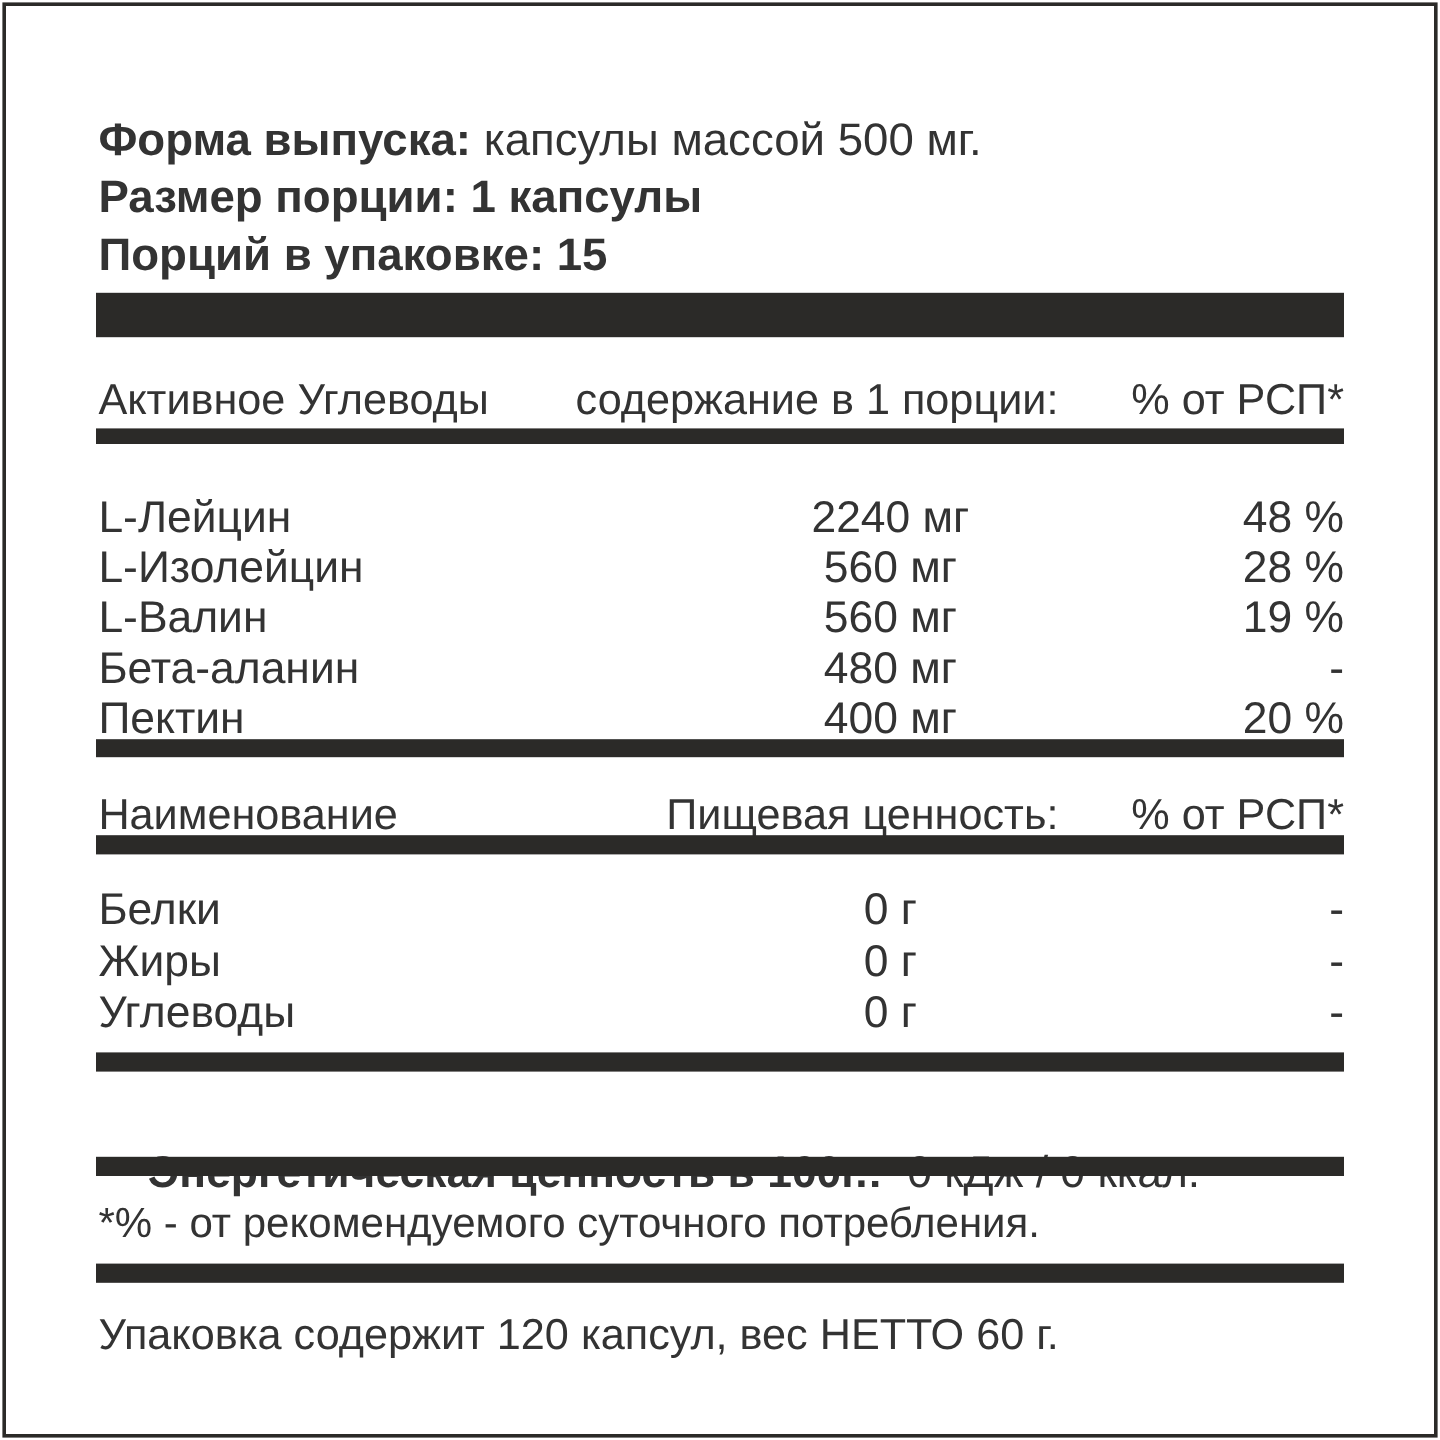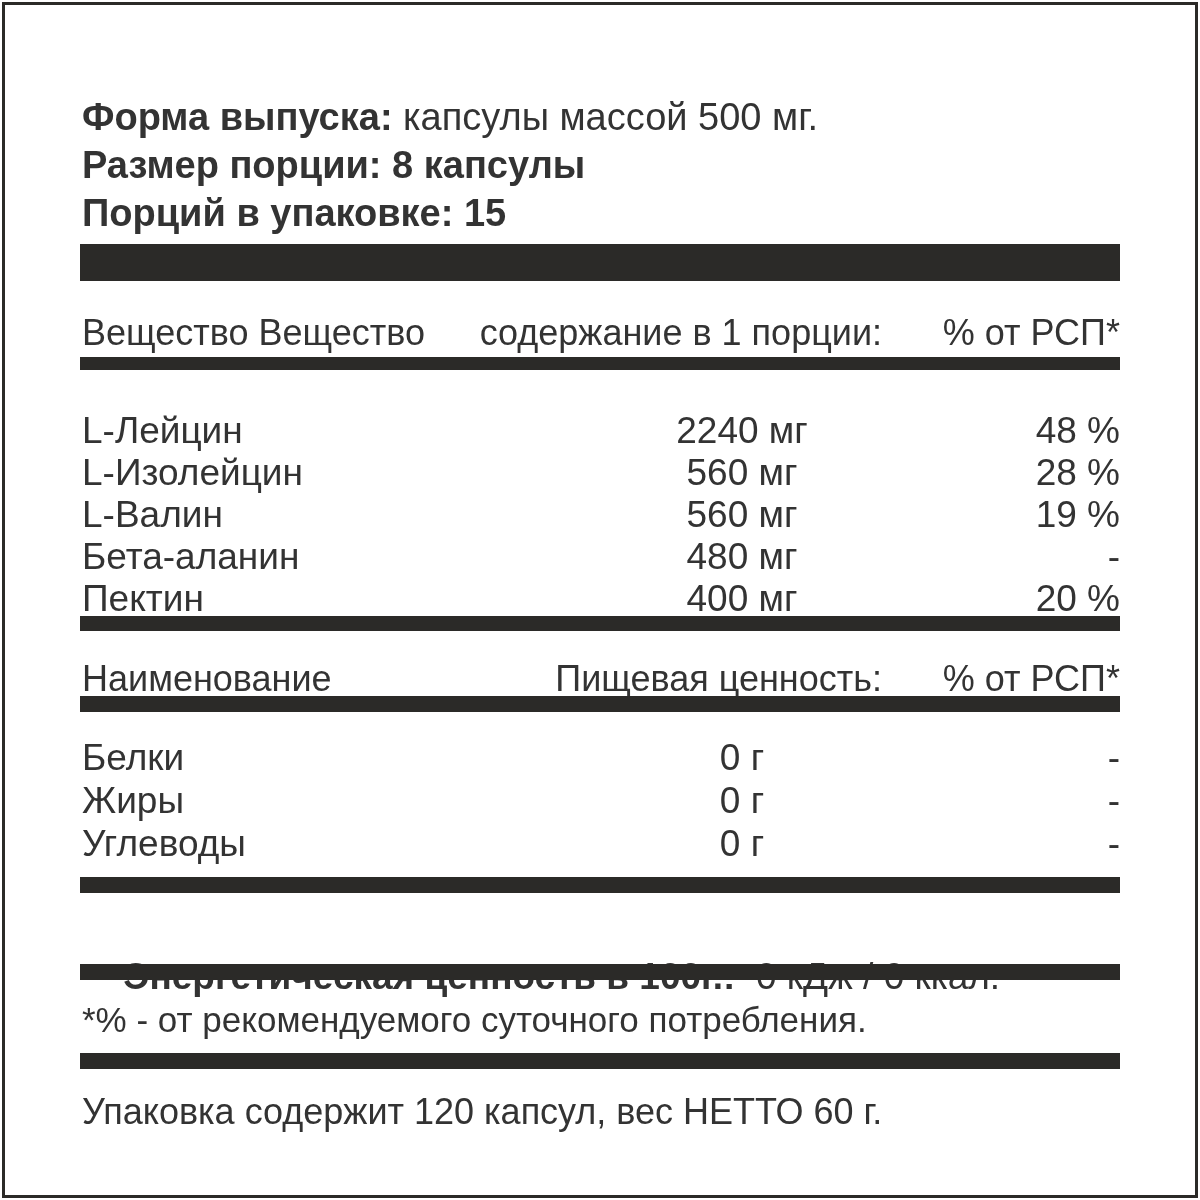--- a/index.html
+++ b/index.html
@@ -100,28 +100,28 @@
 </head>
 <body>
 
 <div class="canvas">
   <div class="frame"></div>
 
   <div class="intro">
     <div>
       <span class="b">Форма выпуска:</span><span> капсулы массой 500 мг.</span>
     </div>
-    <div class="b">Размер порции: 8 капсулы</div>
+    <div class="b">Размер порции: 1 капсулы</div>
     <div class="b">Порций в упаковке: 15</div>
   </div>
 
   <div class="bar bar-a"></div>
 
   <div class="thead thead-1">
-    <span class="h-name">Вещество Вещество</span>
+    <span class="h-name">Активное Углеводы</span>
     <span class="h-amount">содержание в 1 порции:</span>
     <span class="h-pct">% от РСП*</span>
   </div>
 
   <div class="bar bar-b"></div>
 
   <div class="tbody tbody-1">
     <div class="trow">
       <span class="c-name">L-Лейцин</span>
       <span class="c-amount">2240 мг</span>

